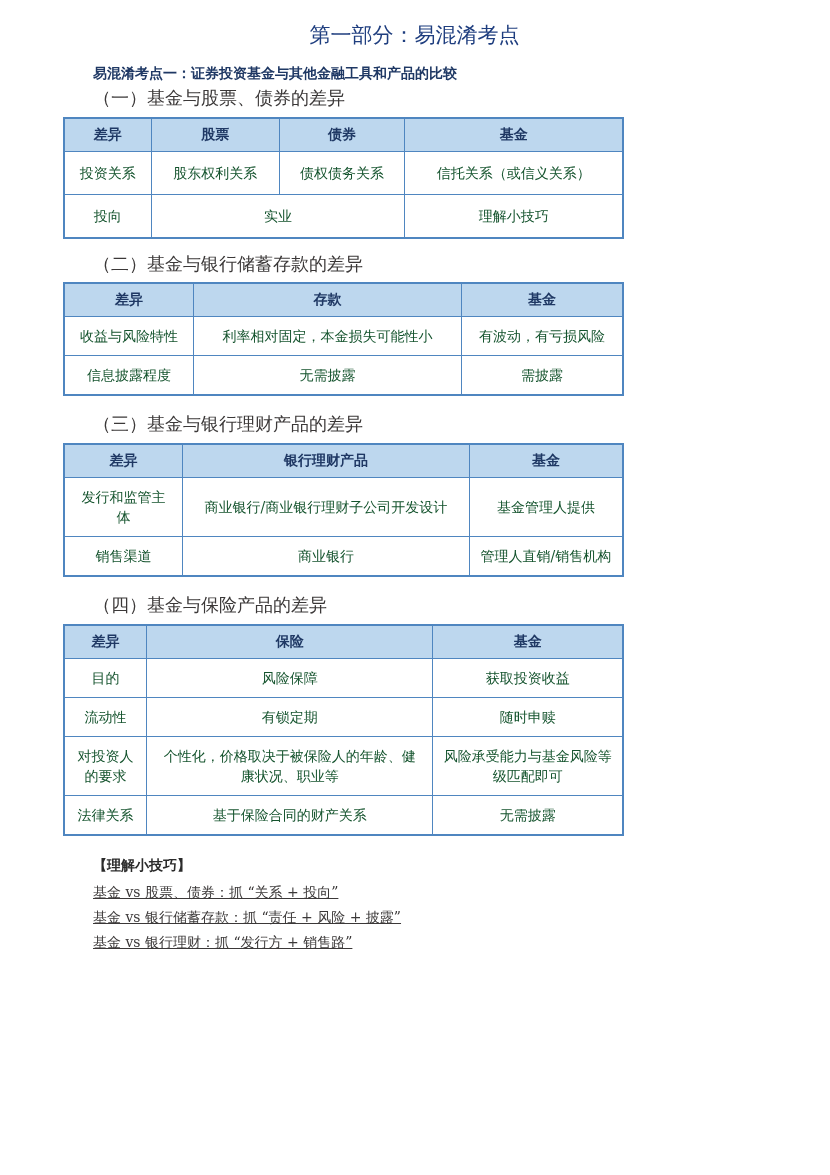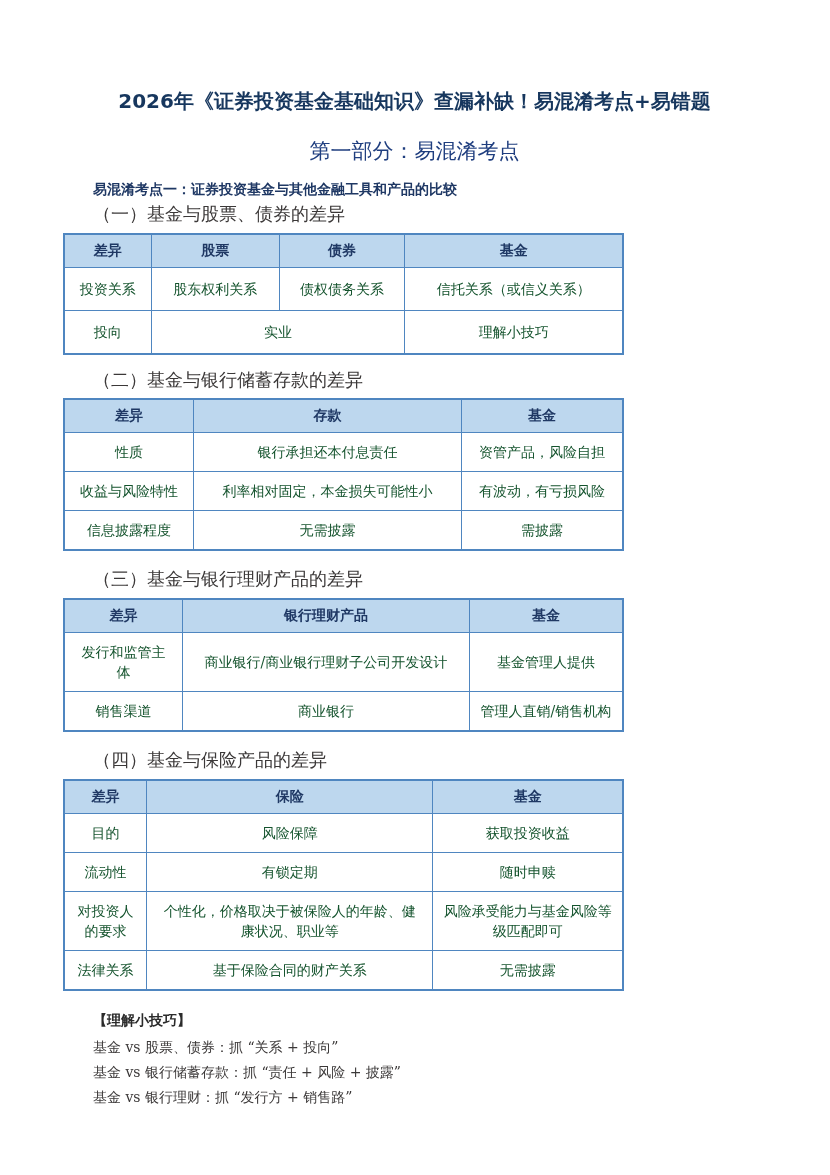--- a/index.html
+++ b/index.html
@@ -43,29 +43,28 @@
     font-size:14px; line-height:20px; padding:9px 10px;
     text-align:center; vertical-align:middle;
   }
   table.cmp.t1 td { padding:11px 10px; }
   .tips-title {
     margin:20px 0 6px 30px;
     font-family:"DejaVu Sans","Liberation Sans",sans-serif;
     font-size:14px; line-height:18px; font-weight:bold; color:#2B2B2B;
   }
   .tips-line {
-    margin:0 0 0 30px; font-size:14px; line-height:25px; color:#3B3838;
+    margin:0 0 0 30px; font-size:14px; line-height:25px; color:#3B3838;text-decoration:underline;
   }
 </style>
 </head>
 <body>
 
 <div class="page">
 
-  <h1 class="doc-title">2026年《证券投资基金基础知识》查漏补缺！易混淆考点+易错题</h1>
   <h2 class="part-heading">第一部分：易混淆考点</h2>
   <p class="section-heading">易混淆考点一：证券投资基金与其他金融工具和产品的比较</p>
 
   <p class="caption first">（一）基金与股票、债券的差异</p>
   <table class="cmp t1">
     <colgroup>
         <col style="width:15.6%">
         <col style="width:22.9%">
         <col style="width:22.5%">
         <col style="width:39%">
@@ -101,25 +100,20 @@
         <col style="width:28.9%">
       </colgroup>
     <thead>
       <tr>
         <th>差异</th>
         <th>存款</th>
         <th>基金</th>
       </tr>
     </thead>
     <tbody>
-      <tr>
-        <td>性质</td>
-        <td>银行承担还本付息责任</td>
-        <td>资管产品，风险自担</td>
-      </tr>
       <tr>
         <td>收益与风险特性</td>
         <td>利率相对固定，本金损失可能性小</td>
         <td>有波动，有亏损风险</td>
       </tr>
       <tr>
         <td>信息披露程度</td>
         <td>无需披露</td>
         <td>需披露</td>
       </tr>

